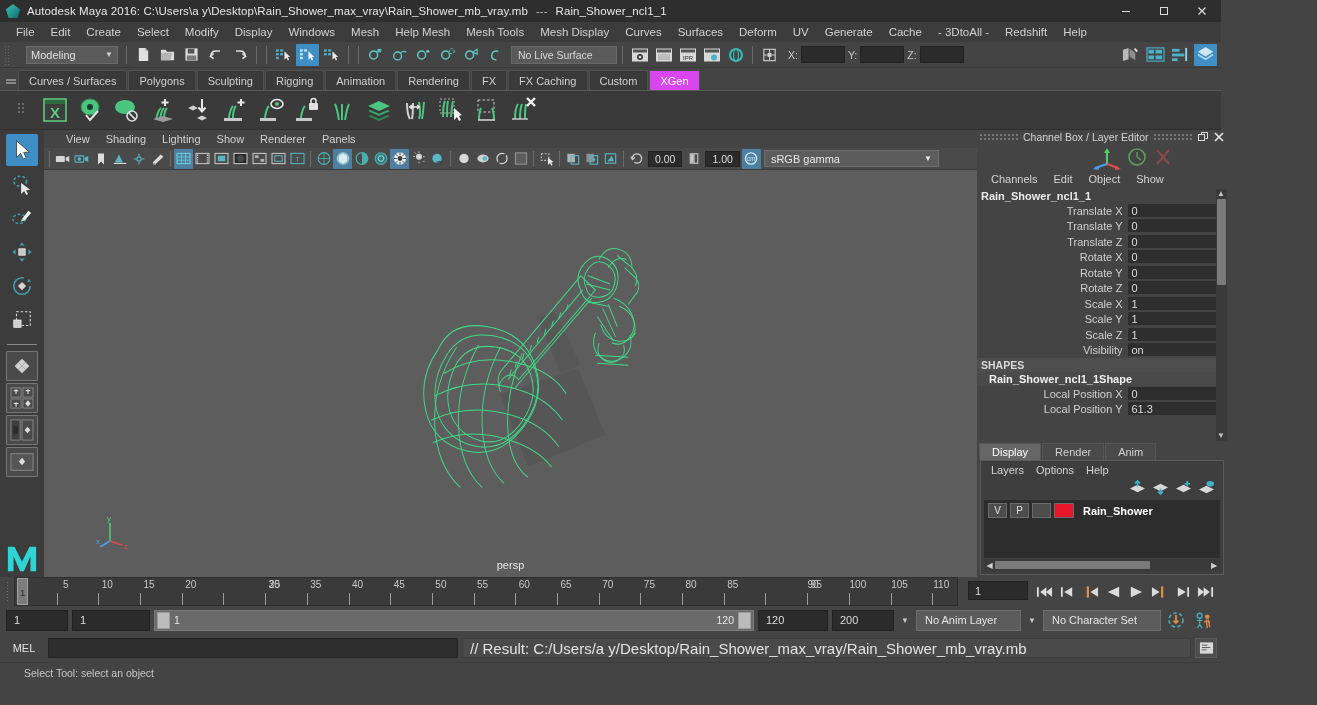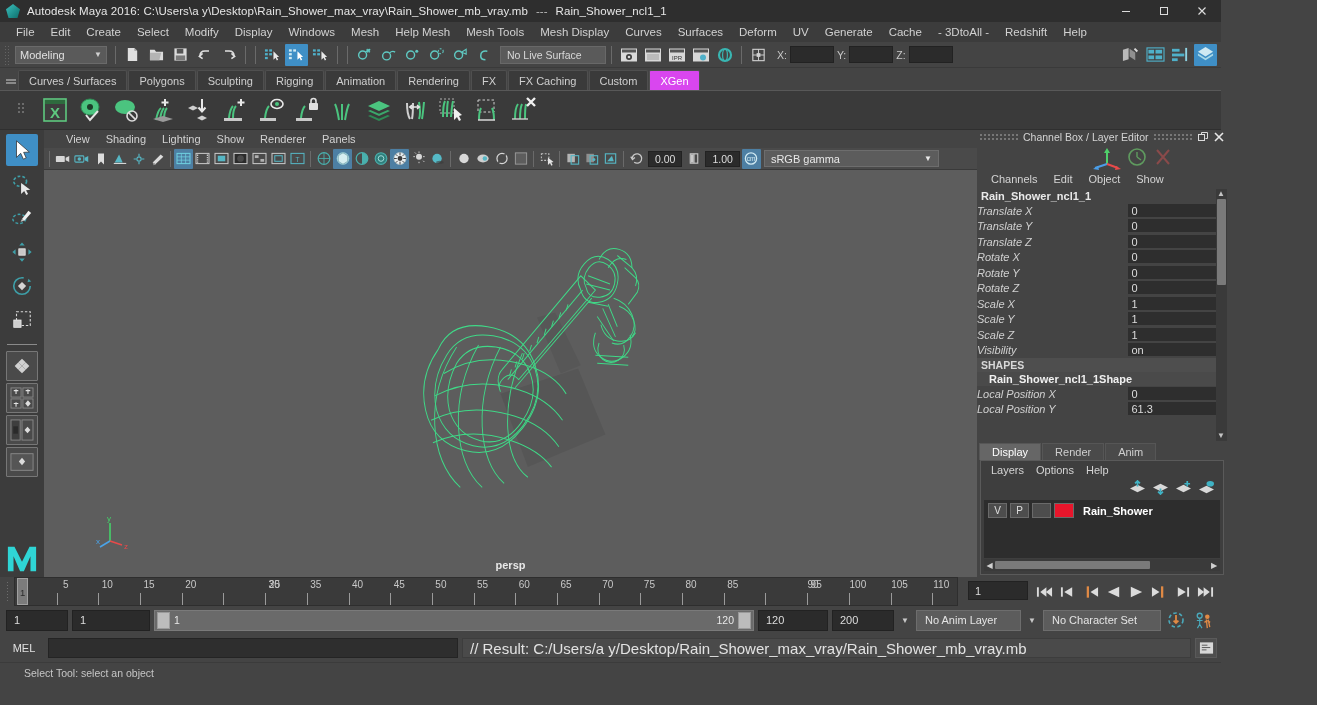--- a/index.html
+++ b/index.html
@@ -42,21 +42,21 @@
   .statusline {
     height: 26px; background: #444; display: flex; align-items: center;
     padding-left: 4px; gap: 1px; border-bottom: 1px solid #3a3a3a;
   }
   .grip { width: 7px; height: 20px; flex:0 0 auto;
     background-image: radial-gradient(#6d6d6d 34%, transparent 36%);
     background-size: 3px 3px; opacity:.75; }
   .mode-select {
     width: 92px; height: 18px; background: #5a5a5a; border: 1px solid #6a6a6a;
     display: flex; align-items: center; padding: 0 4px; font-size: 11px; color: #e0e0e0;
-    margin-left: 3px; margin-right: 3px;
+    margin-left: 14px; margin-right: 3px;
   }
   .mode-select .caret { margin-left: auto; font-size: 8px; color: #d0d0d0; }
   .vdiv { width: 1px; height: 18px; background: #6a6a6a; margin: 0 4px; flex:0 0 auto; }
   .tbtn {
     width: 23px; height: 22px; display: flex; align-items: center; justify-content: center;
     flex: 0 0 auto; border-radius: 1px;
   }
   .tbtn.on { background: #3f8fc6; }
   .nolive {
     height: 18px; min-width: 106px; background: #5a5a5a; border: 1px solid #686868;
@@ -138,42 +138,42 @@
     display: flex; align-items: center; padding: 0 6px; font-size: 11px; color: #e8e8e8;
     margin-left: 3px;
   }
   .gamma-select .caret { margin-left: auto; font-size: 8px; }
 
   .viewport {
     position: relative; flex: 1 1 auto; background: #5d5d5d; overflow: hidden;
   }
   .vp-label {
     position: absolute; left: 0; right: 0; bottom: 6px; text-align: center;
-    font-size: 11px; font-weight: bold; color: #e8e8e8;
+    font-size: 11px; font-weight: normal; color: #e8e8e8;
   }
   .axis-gizmo { position: absolute; left: 52px; bottom: 22px; }
 
   
   .rightdock { width: 244px; background: #444; flex: 0 0 auto; display: flex; }
   .rd-main { flex: 1 1 auto; display: flex; flex-direction: column; }
   .cb-header {
     height: 14px; display: flex; align-items: center; font-size: 10.5px; color: #d4d4d4;
     padding: 0 2px; gap: 4px;
   }
   .dots { flex: 0 0 auto; width: 40px; height: 8px;
     background-image: radial-gradient(#777 36%, transparent 38%); background-size: 4px 4px; }
   .cb-header .hdr-title { white-space: nowrap; }
   .cb-hbtn { width: 12px; height: 12px; display:flex;align-items:center;justify-content:center; font-size:9px; color:#ddd;}
   .cb-gizmo { height: 26px; position: relative; }
   .cb-menus { height: 19px; display: flex; align-items: center; font-size: 11px; color: #d4d4d4; padding-left: 6px;}
   .cb-menus .mi { padding: 0 8px; height: 19px; line-height: 19px;}
   .cb-table { flex: 1 1 auto; position: relative; overflow: hidden; background: #444; }
   .cb-node { font-size: 11px; color: #e9e9e9; font-weight: bold; padding: 1px 0 1px 4px; }
   .cb-row { display: flex; height: 15.5px; align-items: center; font-size: 11px; }
-  .cb-row .lbl { flex: 1 1 auto; color: #d0d0d0; font-style: italic; }
+  .cb-row .lbl { flex: 1 1 auto; text-align: right; padding-right: 5px; color: #d0d0d0; }
   .cb-row .val {
     flex: 0 0 99px; background: #2e2e2e; height: 14px; line-height: 14px;
     padding-left: 4px; color: #dcdcdc; border-bottom: 1px solid #444;
   }
   .cb-section { font-size: 10.5px; color: #d8d8d8; background: #4e4e4e; padding: 1px 0 1px 4px; font-weight: bold;}
   .cb-shapename { font-size: 11px; color: #f0f0f0; font-weight: bold; padding: 1px 0 1px 12px; background:#4a4a4a;}
   .cb-scroll {
     position: absolute; right: 0; top: 0; width: 11px; bottom: 0; background: #3a3a3a;
     display: flex; flex-direction: column; align-items: center;
   }

